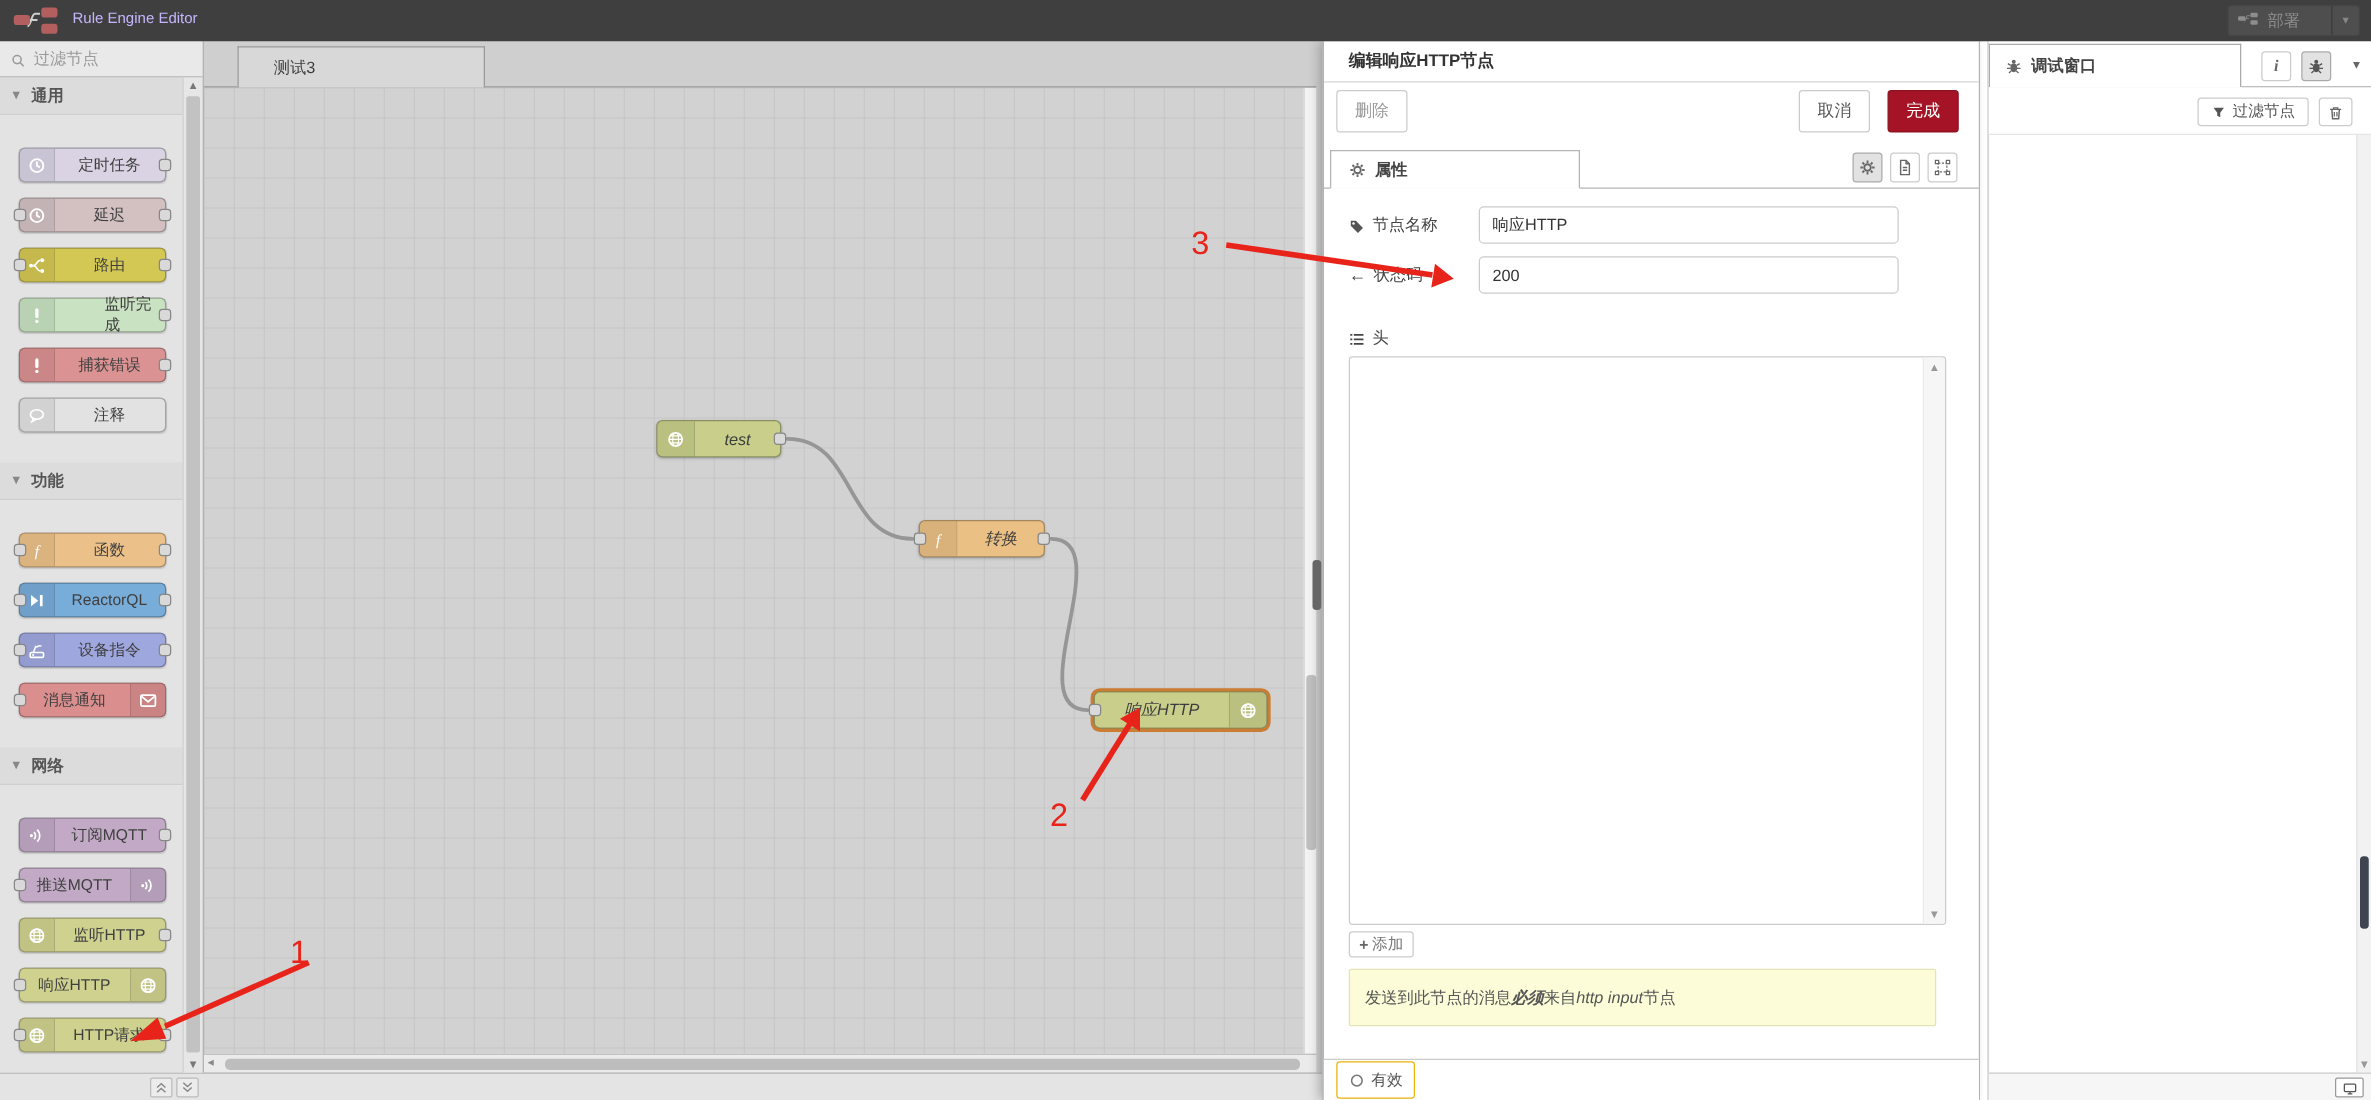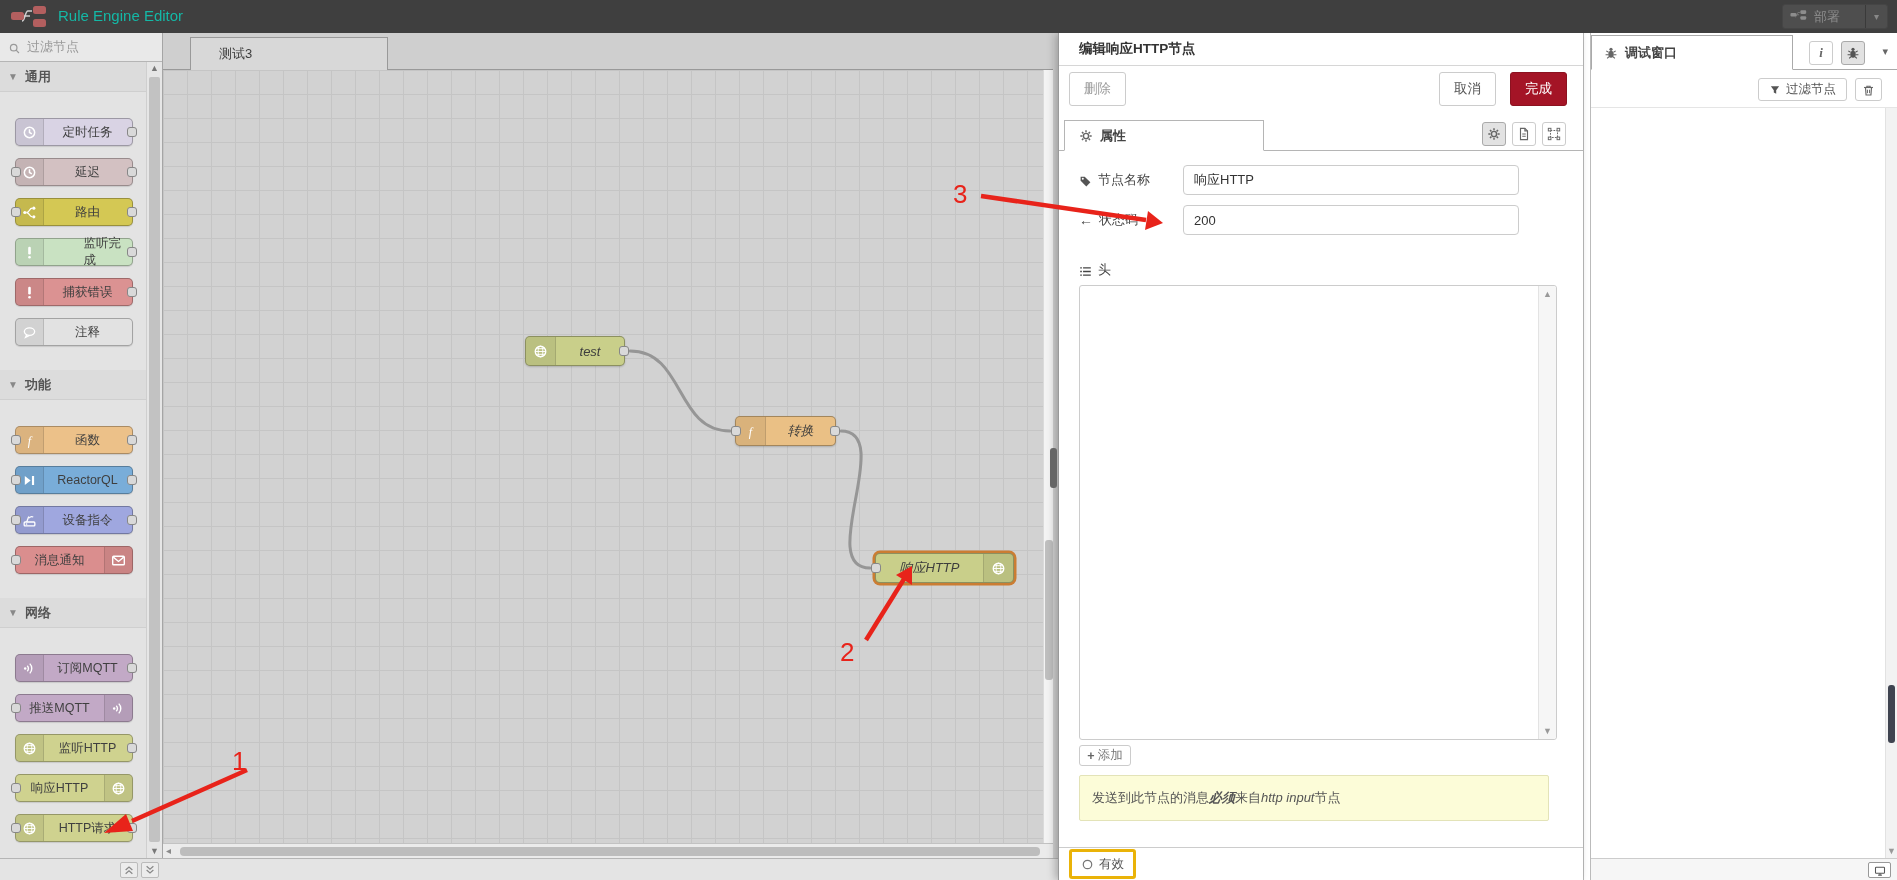--- a/index.html
+++ b/index.html
@@ -4,21 +4,21 @@
 <style>
   * { margin:0; padding:0; box-sizing:border-box; }
   html,body { width:1897px; height:880px; overflow:hidden; }
   body { position:relative; font-family:"Liberation Sans","DejaVu Sans",sans-serif; background:#d2d2d2; font-size:13px; color:#444; }
   .abs { position:absolute; }
   svg.ic { display:inline-block; vertical-align:middle; }
 
   
   #header { left:0; top:0; width:1897px; height:33px; background:#3f3f3f; z-index:60; }
   #logo { left:10px; top:4px; }
-  #app-title { left:58px; top:7px; color:#14b8a6; font-size:15px; }
+  #app-title { left:58px; top:7px; color:#c4b5fd; font-size:12px; }
   #deploy-btn { left:1782px; top:4px; width:106px; height:25px; background:#4e4e4e; border:1px solid #454545; border-radius:3px; display:flex; align-items:center; color:#8d8d8d; }
   #deploy-btn .dep-main { flex:1; display:flex; align-items:center; gap:6px; padding-left:7px; }
   #deploy-btn .dep-chev { width:22px; height:100%; border-left:1px solid #3a3a3a; display:flex; align-items:center; justify-content:center; color:#888; font-size:10px; }
 
   
   #sidebar { left:0; top:33px; width:163px; height:825px; background:#e3e3e3; border-right:1px solid #a5a5a5; z-index:10; }
   #search-box { position:absolute; left:0; top:0; width:100%; height:29px; background:#e9e9e9; border-bottom:1px solid #b5b5b5; display:flex; align-items:center; gap:6px; padding:0 8px; color:#9a9a9a; }
   #palette-scroll { position:absolute; left:0; top:29px; width:147px; bottom:0; overflow:hidden; }
   .pcat-header { height:30px; background:#dcdcdc; border-bottom:1px solid #cfcfcf; display:flex; align-items:center; gap:7px; padding-left:8px; color:#555; font-weight:bold; font-size:13px; }
   .pcat-header .chev { color:#888; font-size:10px; }
@@ -75,21 +75,21 @@
   .flabel { width:104px; display:flex; align-items:center; gap:6px; color:#444; font-size:13px; }
   .finput { width:336px; height:30px; border:1px solid #ccc; border-radius:4px; padding:0 10px; font-size:13px; color:#333; font-family:inherit; background:#fff; }
   #headers-label { margin:26px 0 6px; display:flex; align-items:center; gap:6px; }
   #headers-box { position:relative; width:478px; height:455px; border:1px solid #ccc; border-radius:3px; background:#fff; }
   #hb-scroll { position:absolute; right:0; top:0; bottom:0; width:18px; background:#f6f6f6; border-left:1px solid #e3e3e3; border-radius:0 3px 3px 0; }
   #hb-scroll .arr { position:absolute; left:0; width:100%; text-align:center; color:#999; font-size:9px; }
   #add-btn { margin-top:5px; height:21px; width:52px; border:1px solid #ccc; border-radius:3px; background:#fff; color:#777; font-size:12.5px; display:flex; align-items:center; justify-content:center; gap:3px; }
   #add-btn b { font-weight:bold; color:#666; }
   #tip-box { margin-top:9px; width:470px; min-height:44px; background:#fcfcd8; border:1px solid #e3e3b8; border-radius:2px; padding:13px 12px; color:#555; font-size:13px; }
   #tray-footer { position:absolute; left:0; bottom:0; width:100%; height:33px; border-top:1px solid #ccc; background:#fff; display:flex; align-items:center; padding-left:10px; }
-  #enabled-btn { height:30px; border:3px solid #eab308; border-radius:3px; background:#fff; color:#555; display:flex; align-items:center; gap:5px; padding:0 9px; font-size:12.5px; }
+  #enabled-btn { height:30px; border:1px solid #eab308; border-radius:3px; background:#fff; color:#555; display:flex; align-items:center; gap:5px; padding:0 9px; font-size:12.5px; }
 
   
   #gap { left:1583px; top:33px; width:8px; height:847px; background:#fff; border-left:1px solid #bbb; border-right:1px solid #bbb; z-index:15; }
 
   
   #debug { left:1591px; top:33px; width:306px; height:847px; background:#fff; z-index:15; }
   #dtabbar { position:relative; height:37px; border-bottom:1px solid #aaa; background:#fff; }
   #debug-tab { position:absolute; left:0; top:2px; width:202px; height:35px; background:#fff; border:1px solid #aaa; border-bottom:1px solid #fff; display:flex; align-items:center; gap:7px; padding-left:12px; font-weight:bold; color:#444; }
   #dtabbar .mini-btn { top:8px; }
   #dtoolbar { position:relative; height:38px; background:#fff; border-bottom:1px solid #e5e5e5; }

